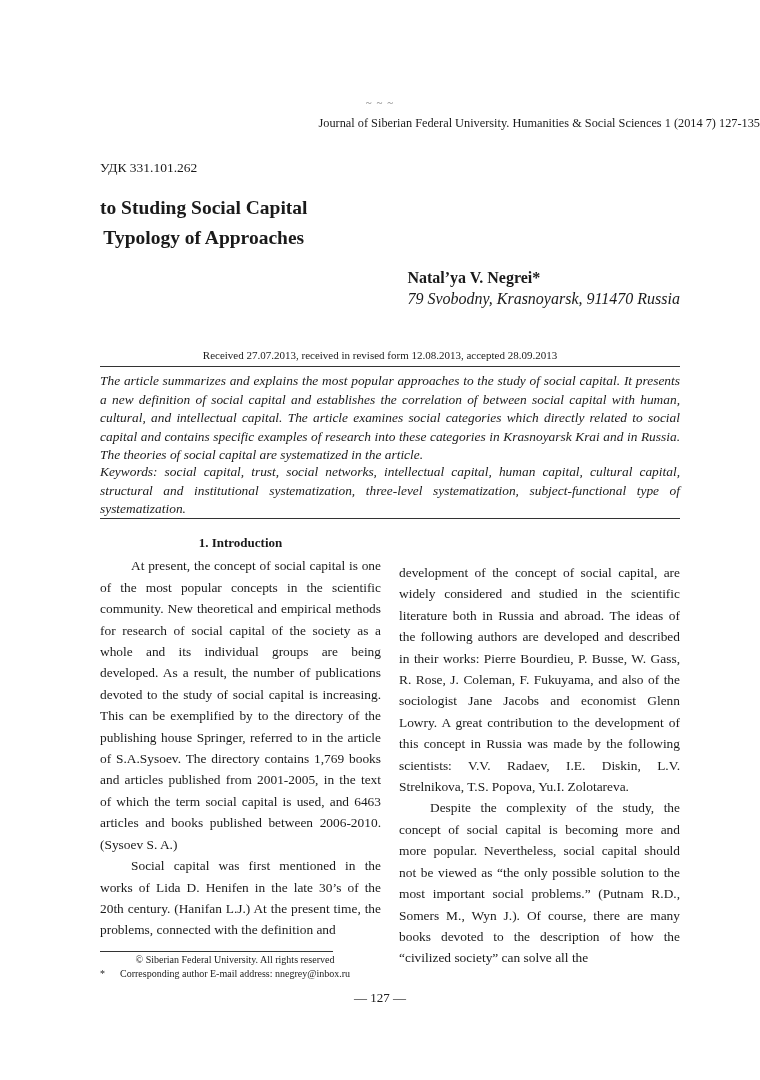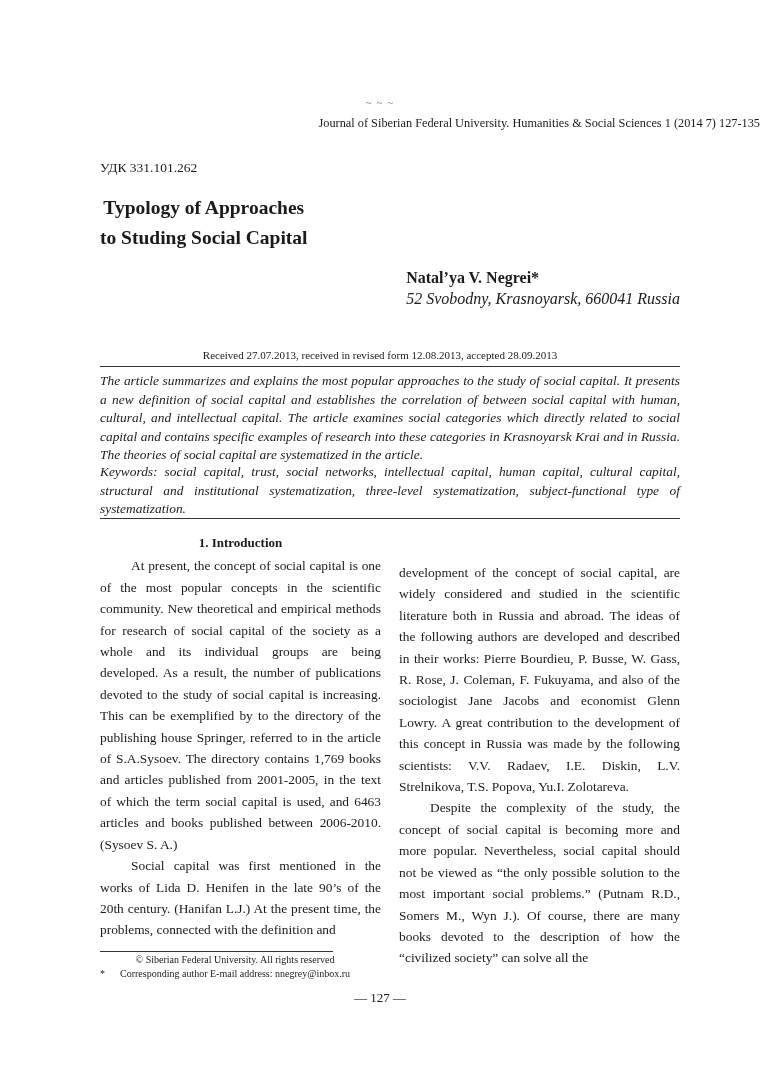--- a/index.html
+++ b/index.html
@@ -33,40 +33,40 @@
 </style>
 </head>
 <body>
 
 <div class="abs journal">Journal of  Siberian Federal University.  Humanities &amp; Social Sciences 1 (2014 7) 127-135</div>
 <div class="abs tilde">~ ~ ~</div>
 
 <div class="abs udk">УДК 331.101.262</div>
 
 <div class="abs title">
+  <div>to Studing Social Capital</div>
   <div>Typology of Approaches</div>
-  <div>to Studing Social Capital</div>
 </div>
 
 <div class="abs author-block">
   <div class="author-name">Natal’ya V. Negrei*</div>
-  <div class="affil">52 Svobodny, Krasnoyarsk, 660041 Russia</div>
+  <div class="affil">79 Svobodny, Krasnoyarsk, 911470 Russia</div>
 </div>
 
 <div class="abs received">Received 27.07.2013, received in revised form 12.08.2013, accepted 28.09.2013</div>
 
 <div class="abs rule" style="top:366px;"></div>
 <div class="abs abstract">The article summarizes and explains the most popular approaches to the study of social capital. It presents a new definition of social capital and establishes the correlation of between social capital with human, cultural, and intellectual capital. The article examines social categories which directly related to social capital and contains specific examples of research into these categories in Krasnoyarsk Krai and in Russia. The theories of social capital are systematized in the article.</div>
 <div class="abs keywords">Keywords: social capital, trust, social networks, intellectual capital, human capital, cultural capital, structural and institutional systematization, three-level systematization, subject-functional type of systematization.</div>
 <div class="abs rule" style="top:518px;"></div>
 
 <div class="abs col col-left">
   <p class="section-heading">1. Introduction</p>
   <p class="indent">At present, the concept of social capital is one of the most popular concepts in the scientific community. New theoretical and empirical methods for research of social capital of the society as a whole and its individual groups are being developed. As a result, the number of publications devoted to the study of social capital is increasing. This can be exemplified by to the directory of the publishing house Springer, referred to in the article of S.A.Sysoev. The directory contains 1,769 books and articles published from 2001-2005, in the text of which the term social capital is used, and 6463 articles and books published between 2006-2010. (Sysoev S. A.)</p>
-  <p class="indent">Social capital was first mentioned in the works of Lida D. Henifen in the late 90’s of the 20th century. (Hanifan L.J.) At the present time, the problems, connected with the definition and</p>
+  <p class="indent">Social capital was first mentioned in the works of Lida D. Henifen in the late 30’s of the 20th century. (Hanifan L.J.) At the present time, the problems, connected with the definition and</p>
 </div>
 
 <div class="abs col col-right">
   <p>development of the concept of social capital, are widely considered and studied in the scientific literature both in Russia and abroad. The ideas of the following authors are developed and described in their works: Pierre Bourdieu, P. Busse, W. Gass, R. Rose, J. Coleman, F. Fukuyama, and also of the sociologist Jane Jacobs and economist Glenn Lowry. A great contribution to the development of this concept in Russia was made by the following scientists: V.V. Radaev, I.E. Diskin, L.V. Strelnikova, T.S. Popova, Yu.I. Zolotareva.</p>
   <p class="indent">Despite the complexity of the study, the concept of social capital is becoming more and more popular. Nevertheless, social capital should not be viewed as “the only possible solution to the most important social problems.” (Putnam R.D., Somers M., Wyn J.). Of course, there are many books devoted to the description of how the “civilized society” can solve all the</p>
 </div>
 
 <div class="abs footrule"></div>
 <div class="abs footnotes">
   <div class="fn">

